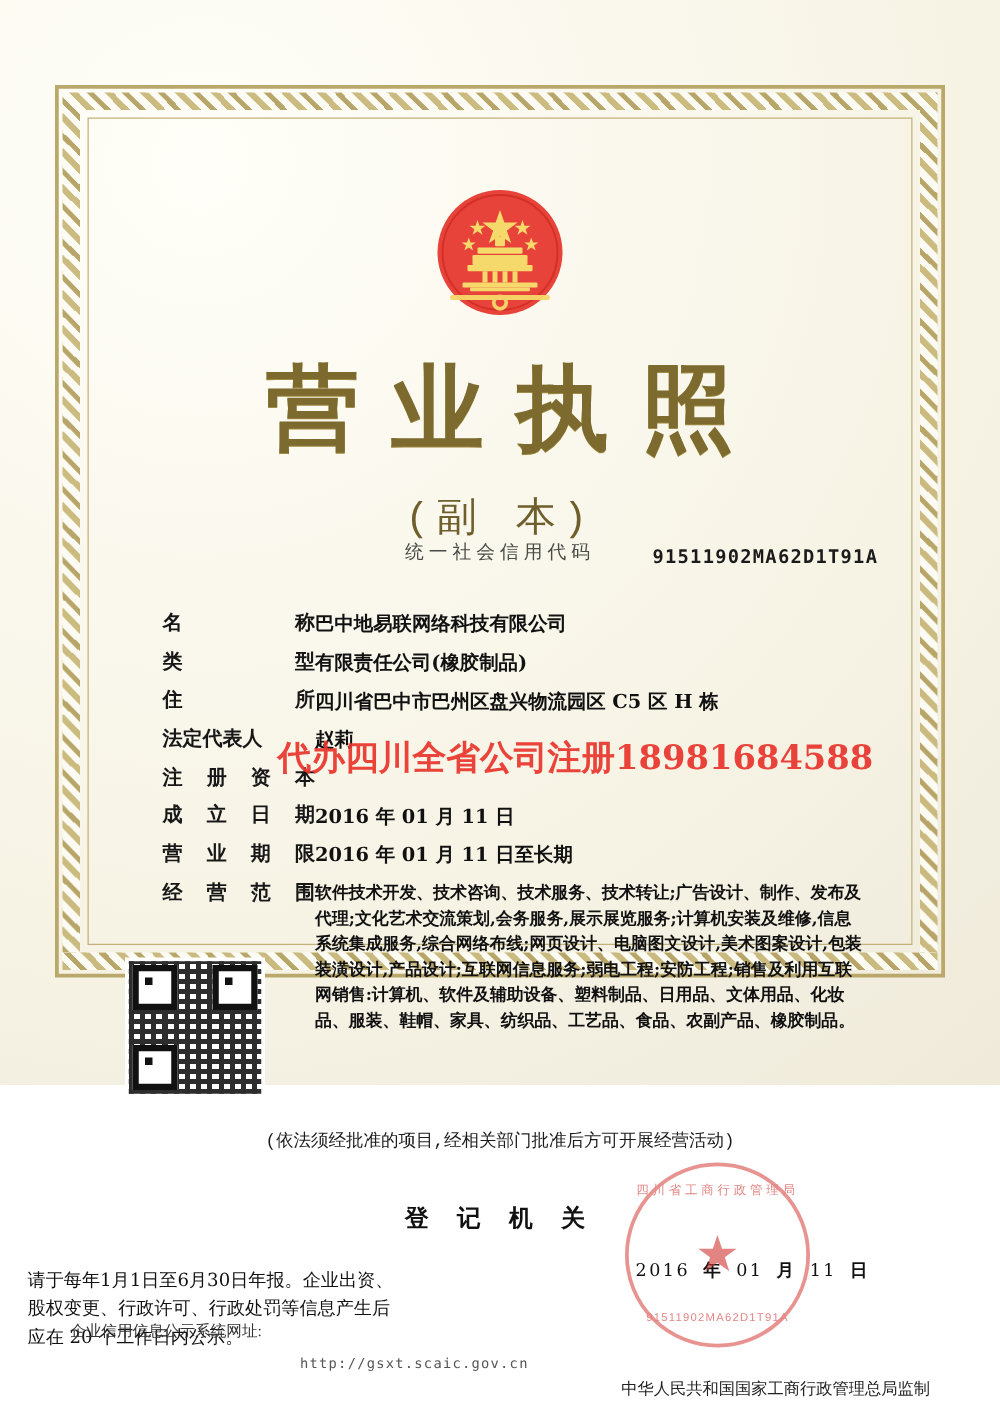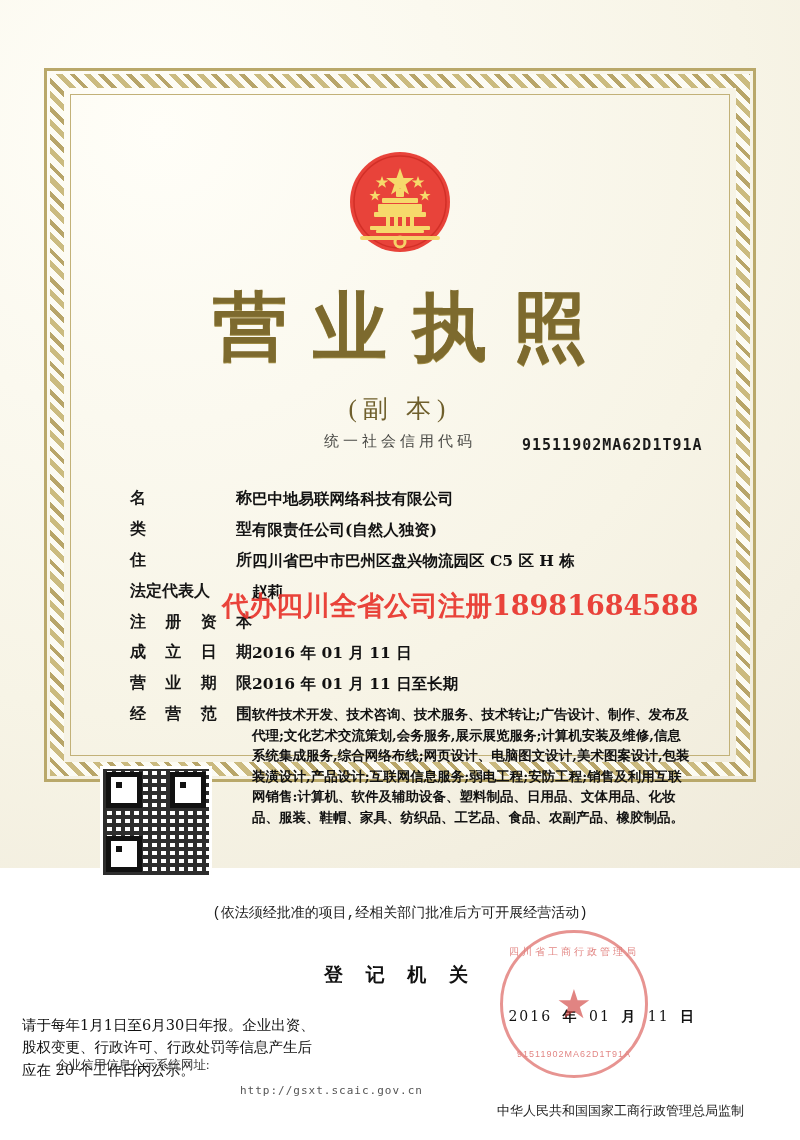--- a/index.html
+++ b/index.html
@@ -51,22 +51,22 @@
     font-weight:bold;
     font-size:74px;
     letter-spacing:26px;
     text-indent:26px;
     color:#7d6a2e;
     text-shadow:0 1px 0 #a08c45;
   }
   .subtitle{
     position:absolute;left:0;right:0;top:392px;
     text-align:center;
-    font-family:Liberation Serif, serif;
-    font-size:25px;
+    font-family:Liberation Mono, monospace;
+    font-size:32px;
     color:#6f5f2c;
     letter-spacing:6px;
   }
   .credit-row{
     position:absolute;left:0;right:0;top:432px;
     text-align:center;
     font-size:15px;letter-spacing:4px;color:#4a4a46;
   }
   .credit-code{
     position:absolute;left:522px;top:436px;
@@ -249,21 +249,21 @@
           <span>名</span>
           <span>称</span>
         </div>
       <div class="val">巴中地易联网络科技有限公司</div>
     </div>
     <div class="row">
       <div class="lbl">
           <span>类</span>
           <span>型</span>
         </div>
-      <div class="val">有限责任公司(自然人独资)</div>
+      <div class="val">有限责任公司(橡胶制品)</div>
     </div>
     <div class="row">
       <div class="lbl">
           <span>住</span>
           <span>所</span>
         </div>
       <div class="val">四川省巴中市巴州区盘兴物流园区 C5 区 H 栋</div>
     </div>
     <div class="row">
       <div class="lbl">

